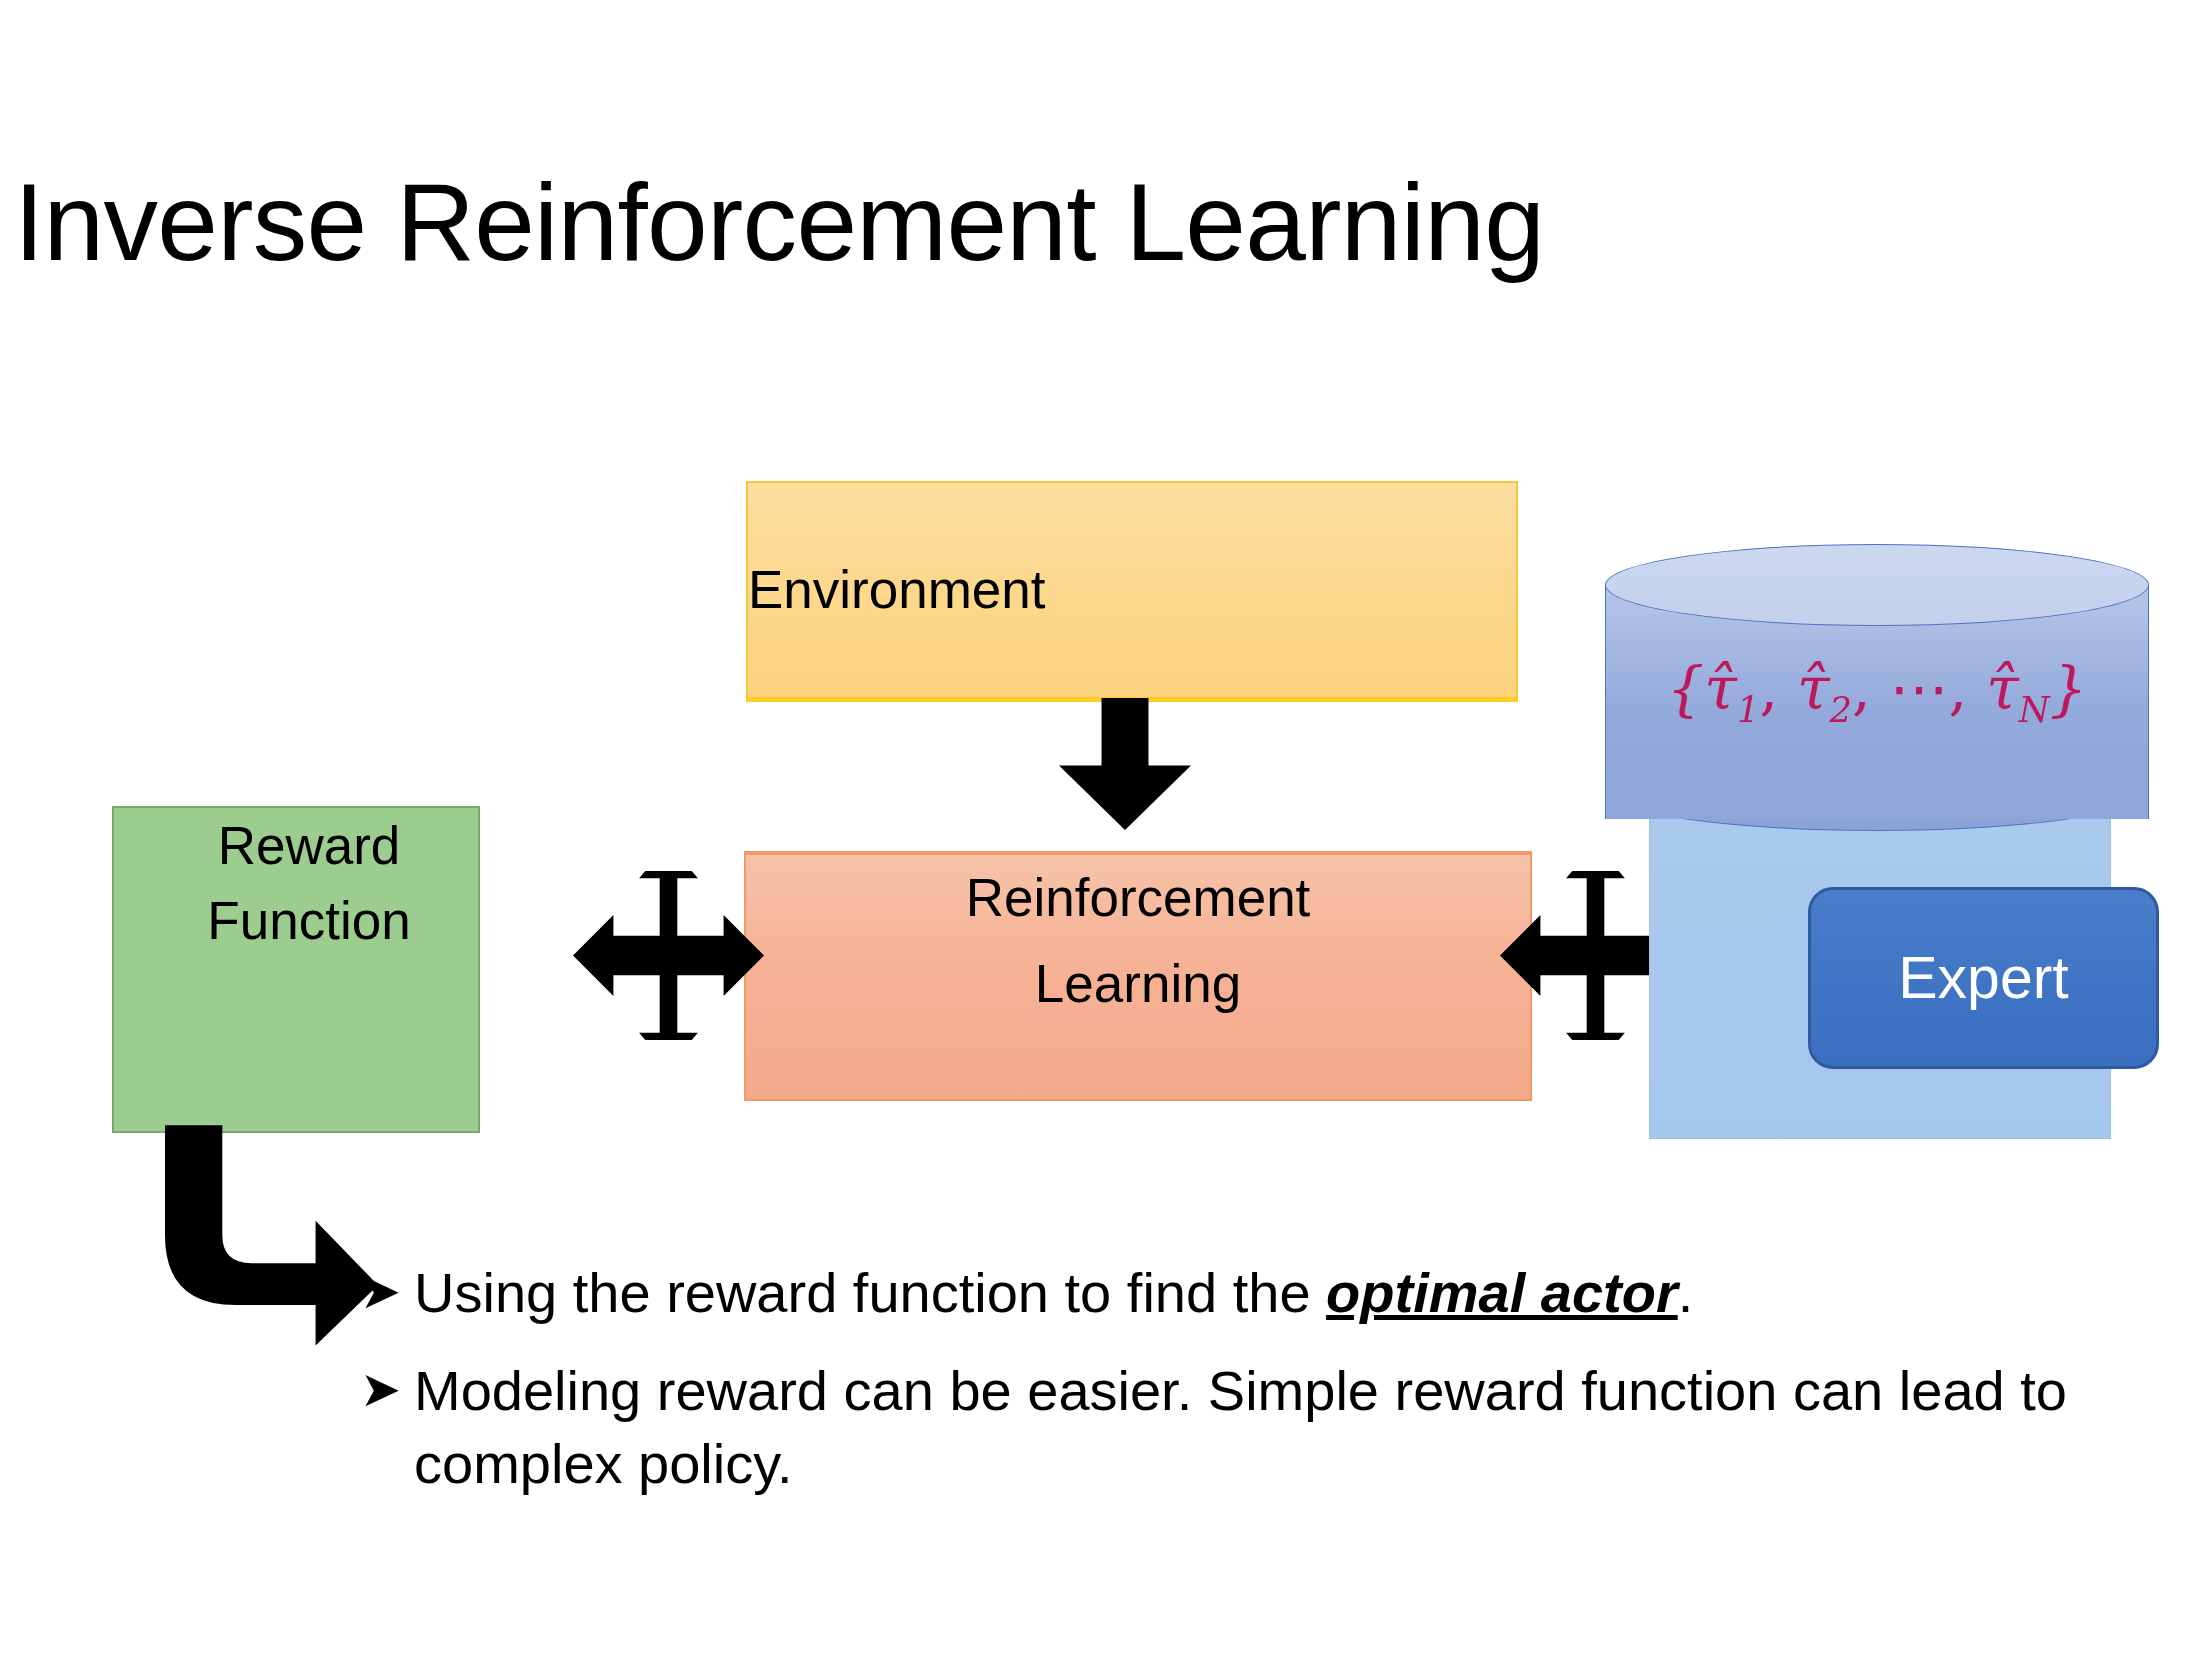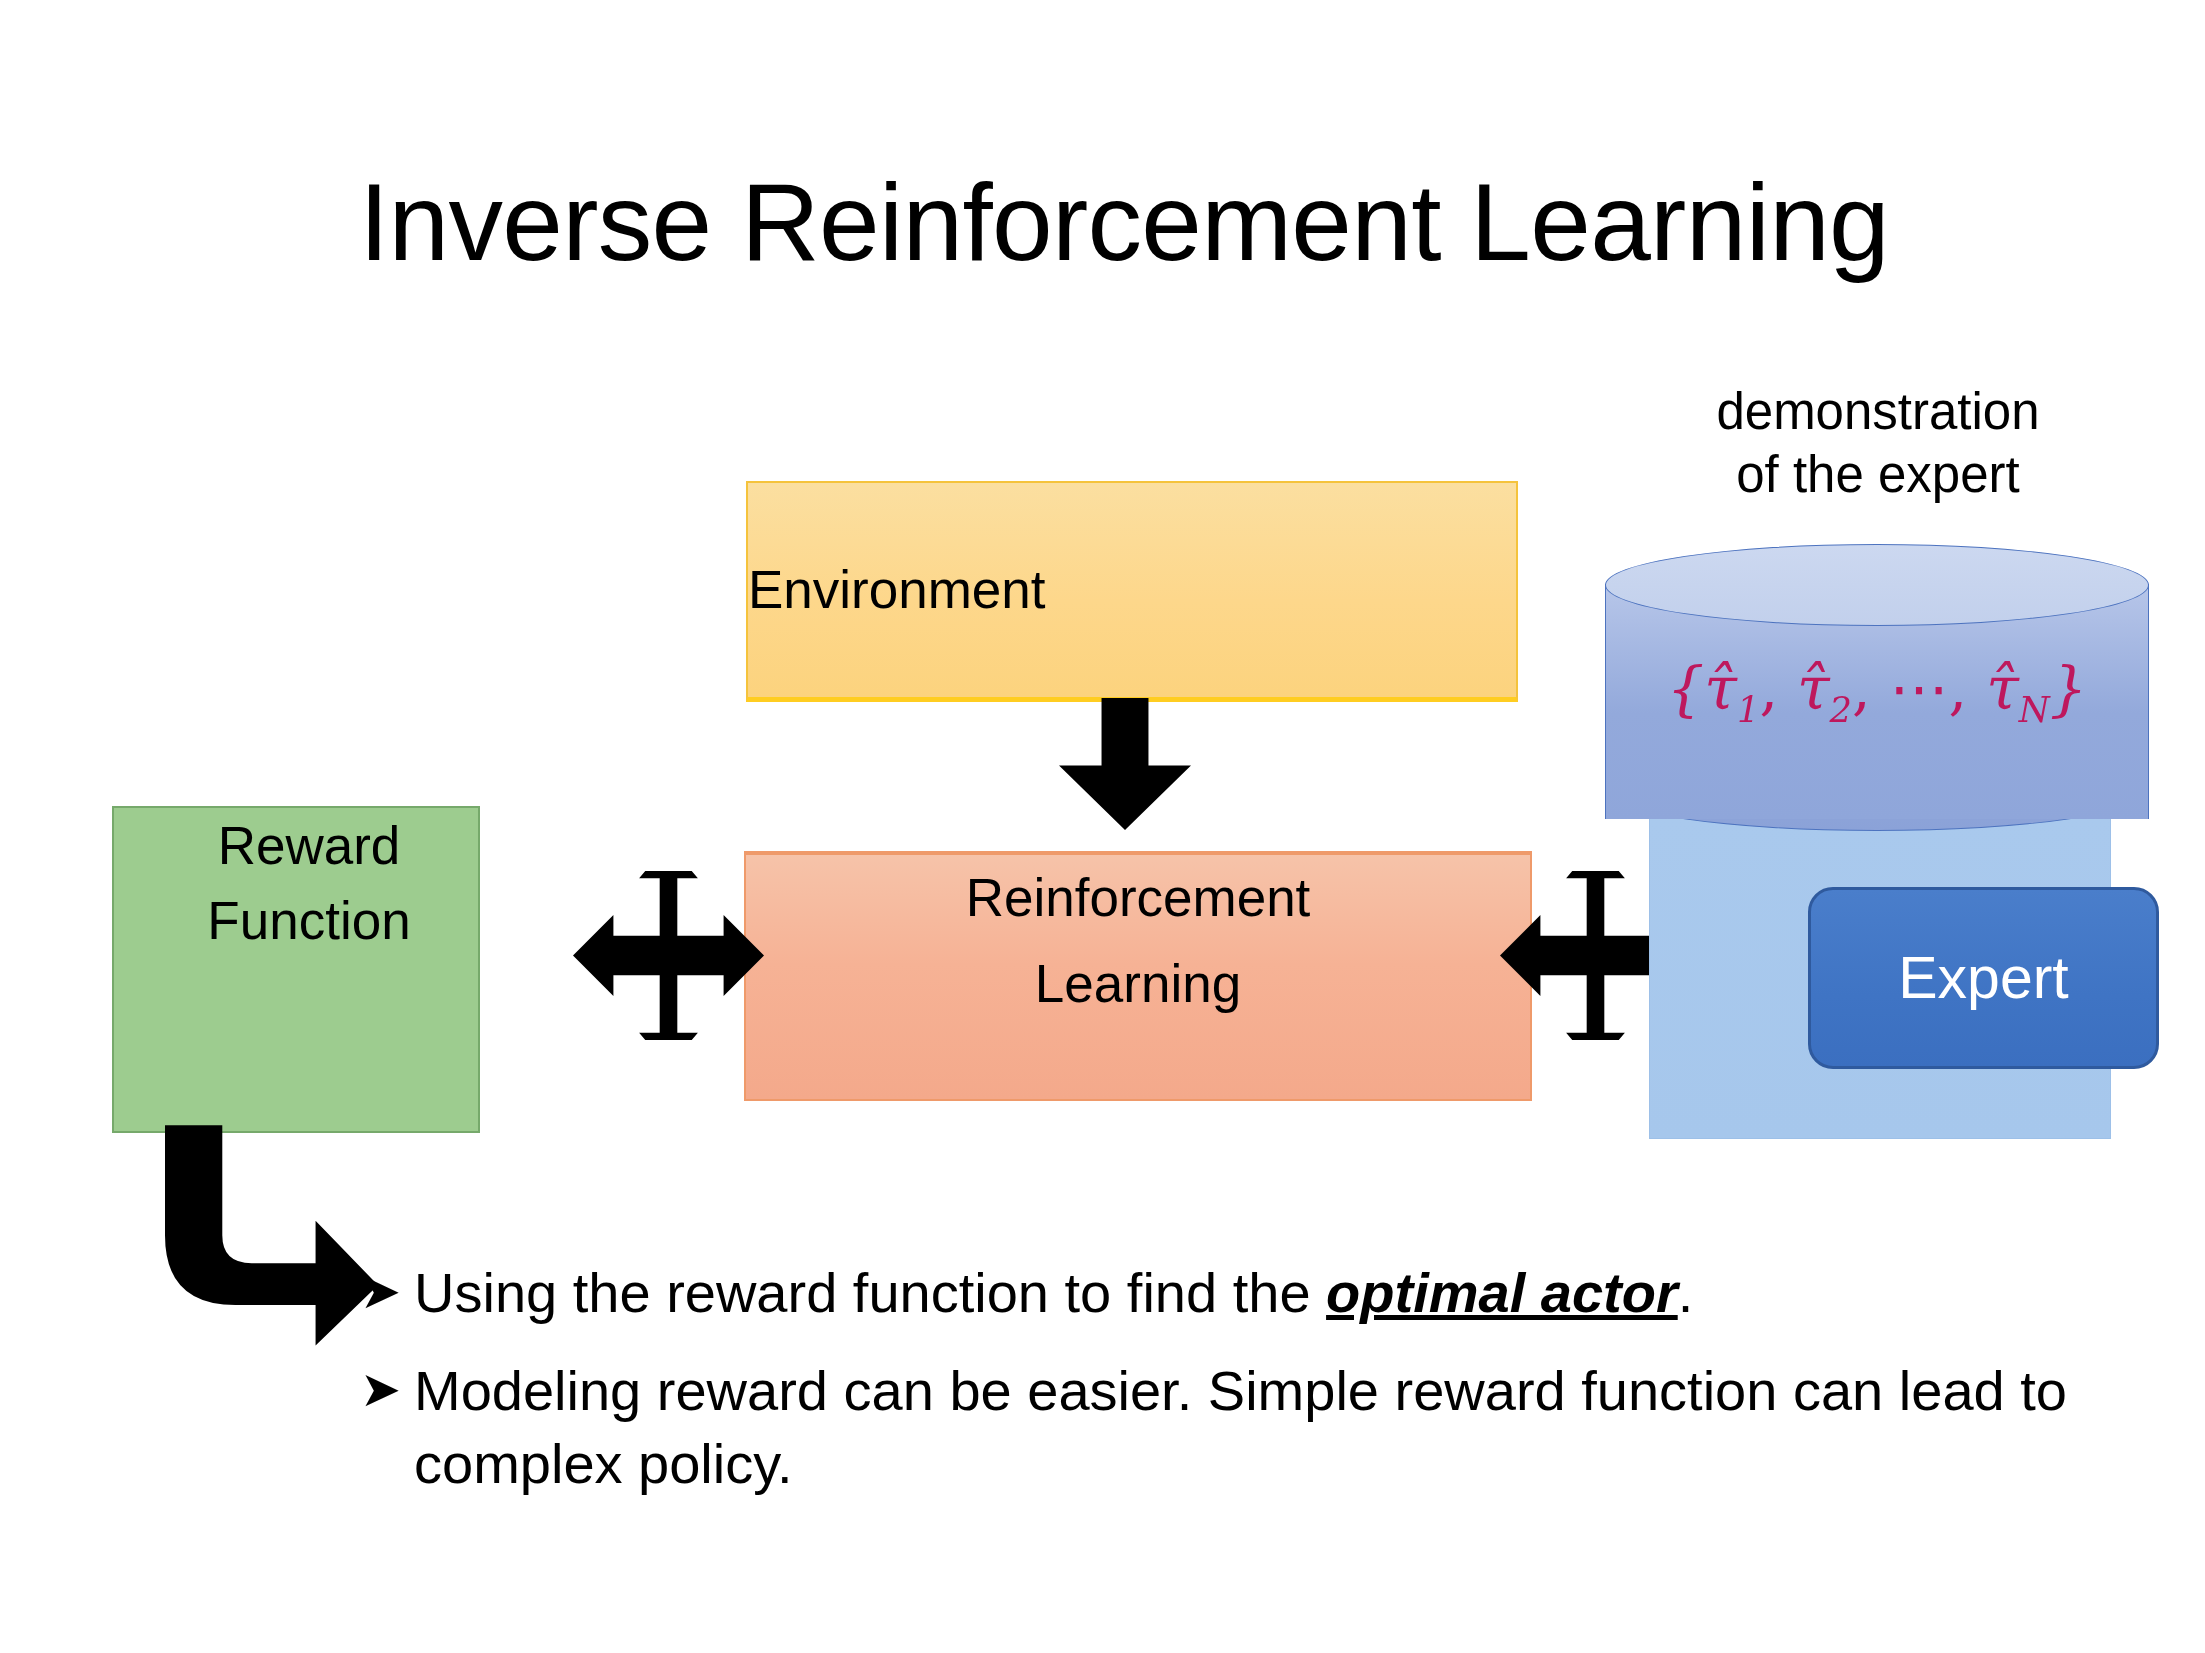--- a/index.html
+++ b/index.html
@@ -18,24 +18,24 @@
 
   .slide {
     position: absolute;
     inset: 0;
     background: #ffffff;
   }
 
   
   #slide-title {
     position: absolute;
-    left: 4px;
+    left: 14px;
     top: 165px;
     width: 1885px;
-    text-align: right;
+    text-align: left;
     font-size: 109px;
     line-height: 1.05;
     font-weight: 400;
     letter-spacing: -0.7px;
     color: #000000;
     white-space: nowrap;
   }
 
   
   .node {
@@ -265,24 +265,20 @@
   <svg id="quad-left" class="arrow-svg" width="191" height="169" viewBox="0 0 260 230">
     <path d="M0,115 L55,60 L55,88 L118,88 L118,10 L90,10 L130,-38 L170,10 L142,10 L142,88 L205,88 L205,60 L260,115
              L205,170 L205,142 L142,142 L142,220 L170,220 L130,268 L90,220 L118,220 L118,142 L55,142 L55,170 Z" fill="#000000"></path>
   </svg>
 
   <svg id="quad-right" class="arrow-svg" width="191" height="169" viewBox="0 0 260 230">
     <path d="M0,115 L55,60 L55,88 L118,88 L118,10 L90,10 L130,-38 L170,10 L142,10 L142,88 L205,88 L205,60 L260,115
              L205,170 L205,142 L142,142 L142,220 L170,220 L130,268 L90,220 L118,220 L118,142 L55,142 L55,170 Z" fill="#000000"></path>
   </svg>
 
-  <div id="demo-caption">
-    <div>demonstration</div>
-    <div>of the expert</div>
-  </div>
 
   <div id="expert-panel"></div>
 
   <div id="cylinder">
     <div id="cyl-bottom"></div>
     <div id="cyl-body"></div>
     <div id="cyl-top"></div>
     <div id="cyl-formula"><span>{</span><span>τ̂</span><span class="sub">1</span><span class="nosub">, </span><span>τ̂</span><span class="sub">2</span><span class="nosub">, ⋯, </span><span>τ̂</span><span class="sub">N</span><span>}</span></div>
   </div>
 

